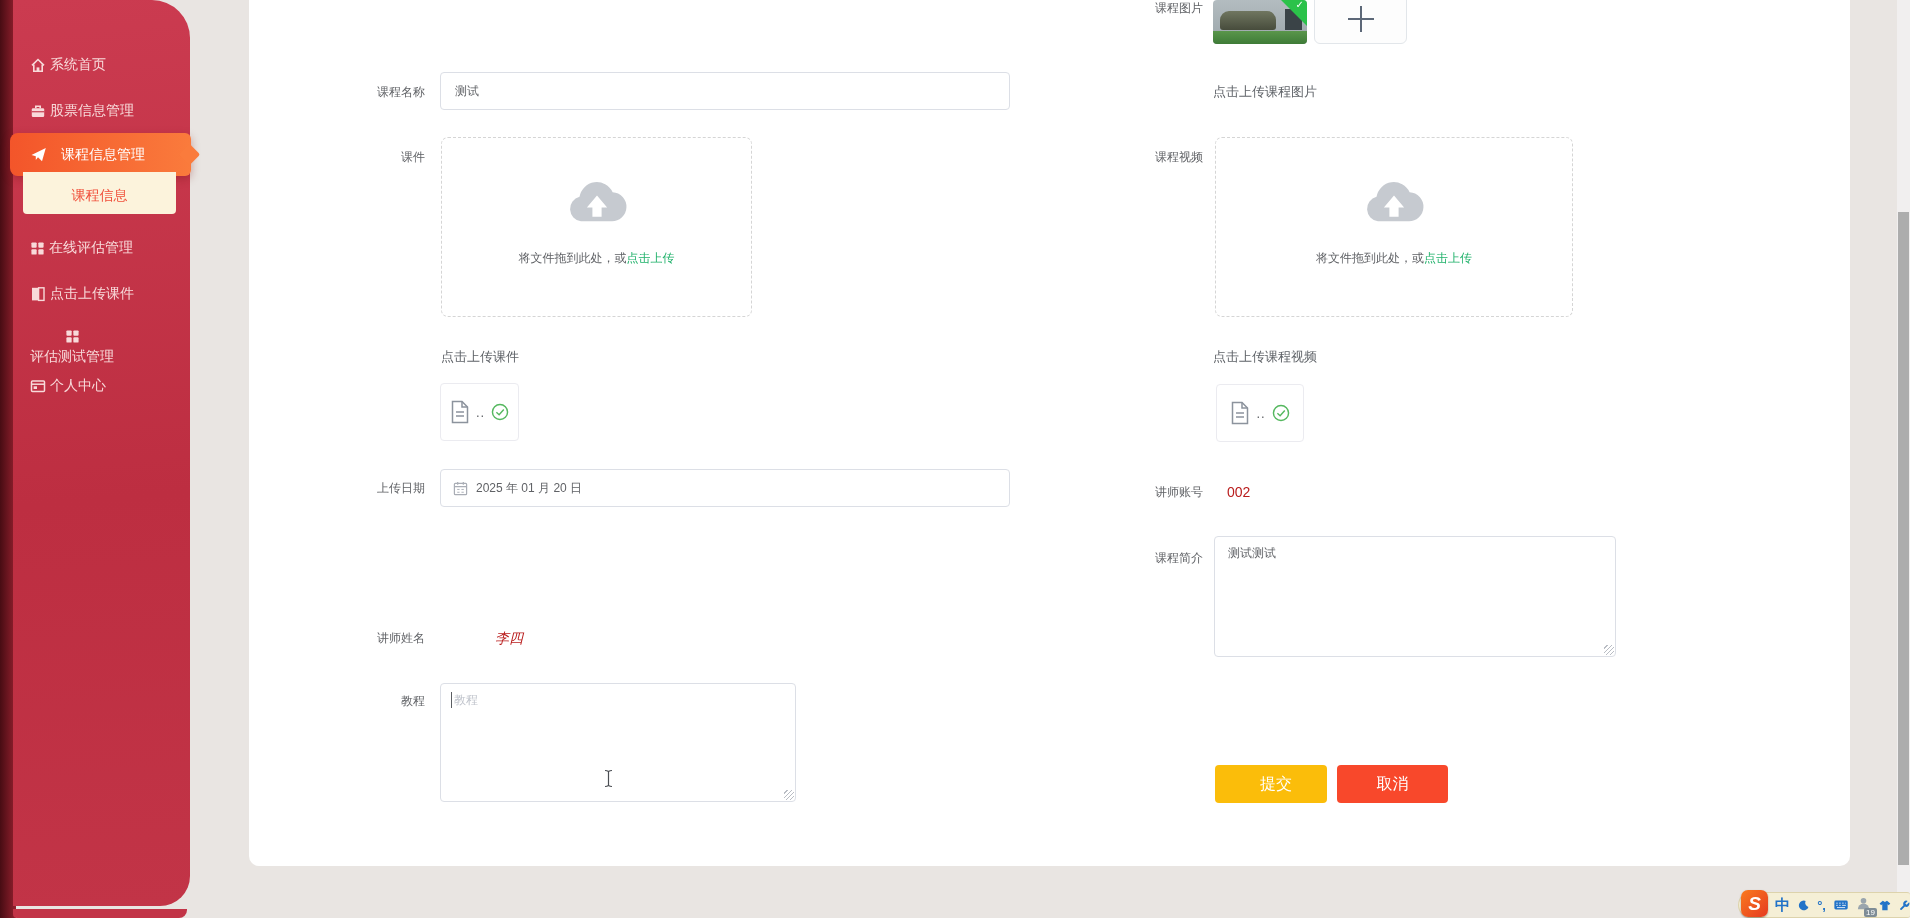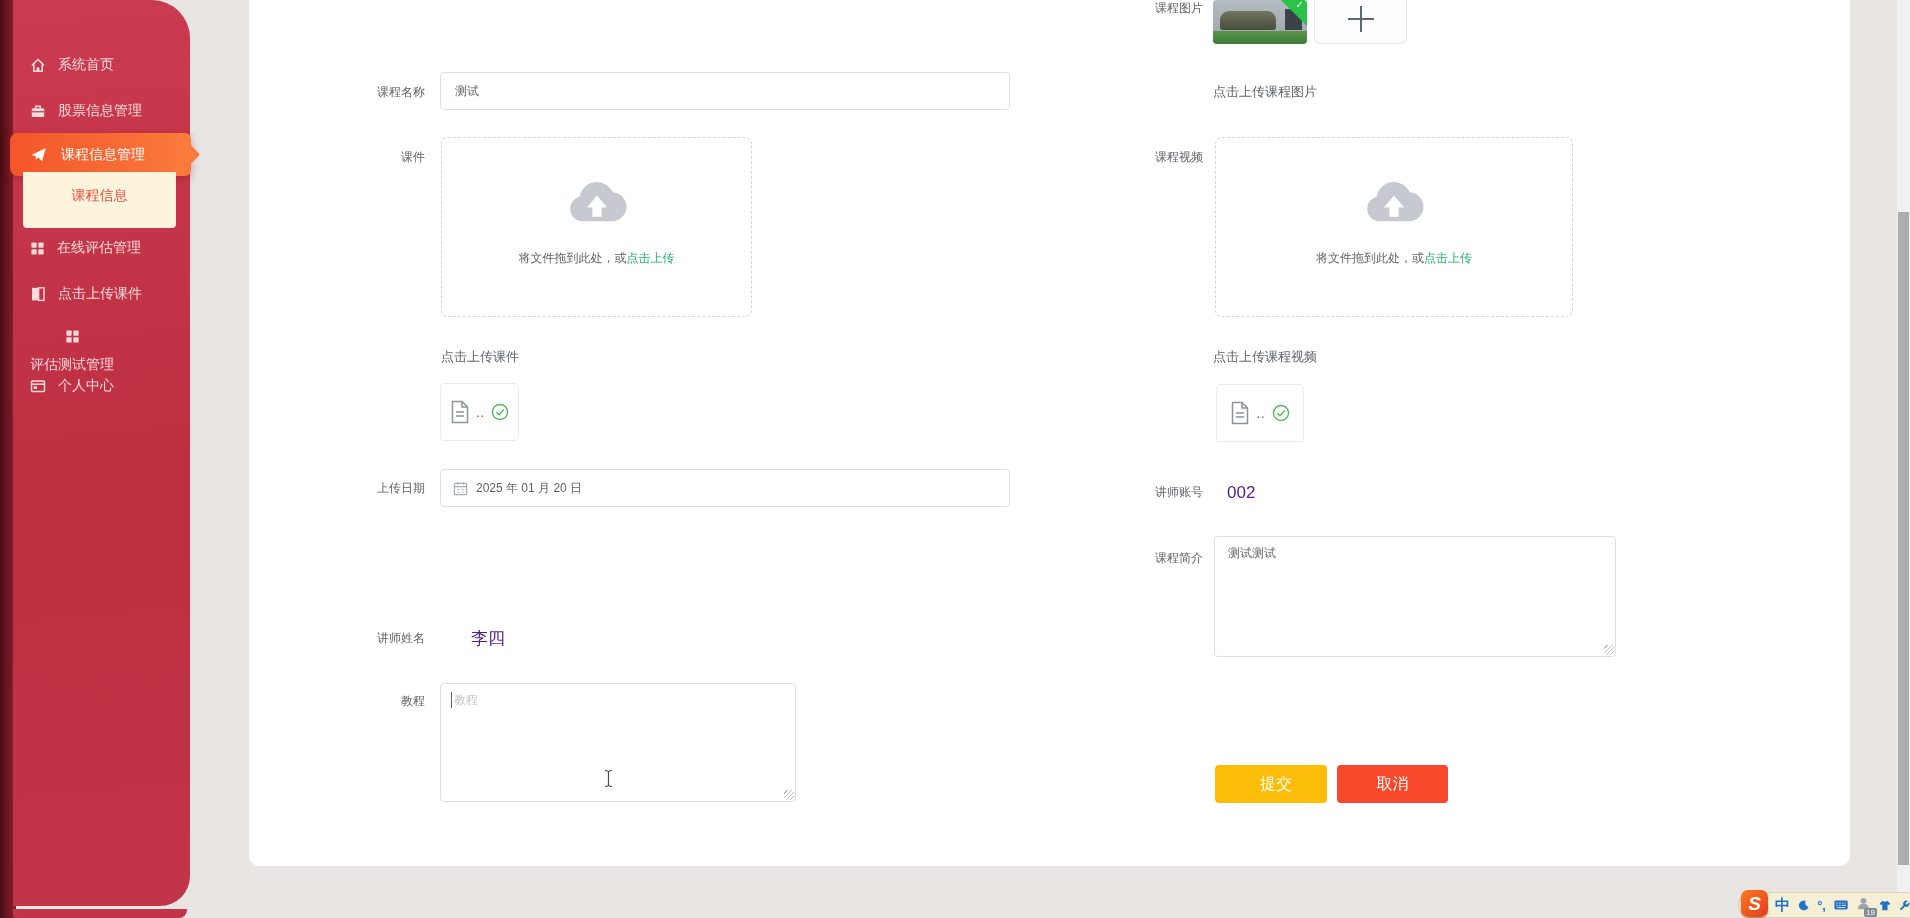--- a/index.html
+++ b/index.html
@@ -12,36 +12,36 @@
 
   
   .sb-track{left:1897px;top:0;width:13px;height:918px;background:#f1efef;}
   .sb-thumb{left:1898px;top:212px;width:11px;height:653px;background:#adadad;}
 
   
   .side-strip{left:0;top:0;width:16px;height:918px;background:linear-gradient(to right,#470c13,#93202e);}
   .side-body{left:13px;top:0;width:177px;height:906px;border-radius:0 38px 30px 0;
              background:linear-gradient(175deg,#cb3b50 0%,#bd2e41 55%,#c23447 100%);}
   .side-sliver{left:13px;top:909px;width:174px;height:9px;background:#c23447;border-radius:0 0 8px 4px;}
-  .mi{position:absolute;left:30px;height:22px;display:flex;align-items:center;gap:12px;
+  .mi{position:absolute;left:30px;height:22px;display:flex;align-items:center;gap:4px;
       color:#f8dada;font-size:14px;cursor:pointer;white-space:nowrap;}
   .mi svg{flex:0 0 auto;}
   .active-banner{left:10px;top:133px;width:181px;height:43px;border-radius:8px 6px 6px 8px;
       background:linear-gradient(to right,var(--active-orange-start,#f3552a),var(--active-orange-end,#fa7b3c));
       display:flex;align-items:center;gap:14px;padding-left:20px;box-sizing:border-box;
       color:#fff;font-size:14px;box-shadow:0 3px 8px rgba(120,20,20,.35);cursor:pointer;}
   .banner-tip{left:182px;top:147px;width:15px;height:15px;background:var(--active-orange-end,#fa7b3c);
       transform:rotate(45deg);border-radius:2px;}
-  .submenu{left:23px;top:172px;width:153px;height:56px;line-height:46px;text-align:center;
+  .submenu{left:23px;top:172px;width:153px;height:42px;line-height:46px;text-align:center;
       background:var(--submenu-bg,#fcf3dc);color:var(--submenu-text,#f0503b);font-size:14px;
       border-radius:0 0 4px 4px;cursor:pointer;}
 
   
   .lab{position:absolute;width:145px;text-align:right;font-size:12px;color:var(--label-gray,#606266);line-height:15px;}
-  .val{position:absolute;font-size:17px;color:#4c1d95;line-height:15px;}
+  .val{position:absolute;font-size:14px;color:#b91c1c;line-height:15px;}
   .inp{position:absolute;height:38px;border:1px solid var(--border-gray,#dcdfe6);border-radius:4px;
        box-sizing:border-box;font-size:12px;color:#606266;background:#fff;}
   input.inp{padding:0 14px;outline:none;font-family:inherit;}
   .inp-flex{display:flex;align-items:center;padding:0 12px;gap:8px;}
   .upbox{position:absolute;border:1px dashed #d5d5d5;border-radius:7px;box-sizing:border-box;background:#fff;cursor:pointer;}
   .upbox .cloud{position:absolute;left:50%;margin-left:-32px;top:40px;}
   .drop{position:absolute;left:0;top:112px;width:100%;text-align:center;font-size:12px;color:#606266;}
   .drop .lnk{color:var(--accent-green,#21b26b);cursor:pointer;}
   .hint{position:absolute;font-size:13px;color:#5f6368;}
   .fitem{position:absolute;height:58px;border:1px solid #ebebf0;border-radius:4px;box-sizing:border-box;
@@ -130,21 +130,21 @@
   <div class="abs inp inp-flex" style="left:440px;top:469px;width:570px;">
     <svg width="15" height="15" viewBox="0 0 16 16" fill="none" stroke="#a9adb5" stroke-width="1.3">
       <rect x="1.5" y="2.5" width="13" height="12" rx="1"></rect>
         <path d="M1.5 6 H14.5 M5 1 V4 M11 1 V4"></path>
       <path d="M4.5 9 H7 M9 9 H11.5 M4.5 12 H7 M9 12 H11.5" stroke-width="1"></path>
     </svg>
     <span>2025 年 01 月 20 日</span>
   </div>
 
   <div class="lab" style="left:280px;top:631px;">讲师姓名</div>
-  <div class="val" style="left:471px;top:631px;">李四</div>
+  <div class="val" style="left:495px;top:631px;font-style:italic;">李四</div>
 
   <div class="lab" style="left:280px;top:694px;">教程</div>
   <textarea class="ta" style="left: 440px; top: 683px; width: 356px; height: 119px;" placeholder="教程"></textarea>
   <div class="abs caret" style="left:451px;top:692px;"></div>
   <div class="abs resize-grip" style="left:784px;top:790px;"></div>
   <svg class="abs" style="left:603px;top:769px;" width="11" height="19" viewBox="0 0 11 19">
     <path d="M2 1.5 C4 1.5 5.5 2.5 5.5 2.5 C5.5 2.5 7 1.5 9 1.5 M5.5 2.5 V16.5 M2 17.5 C4 17.5 5.5 16.5 5.5 16.5 C5.5 16.5 7 17.5 9 17.5" stroke="#4a4d52" fill="none" stroke-width="1.2"></path>
   </svg>
 
   <div class="lab" style="left:1058px;top:1px;">课程图片</div>

